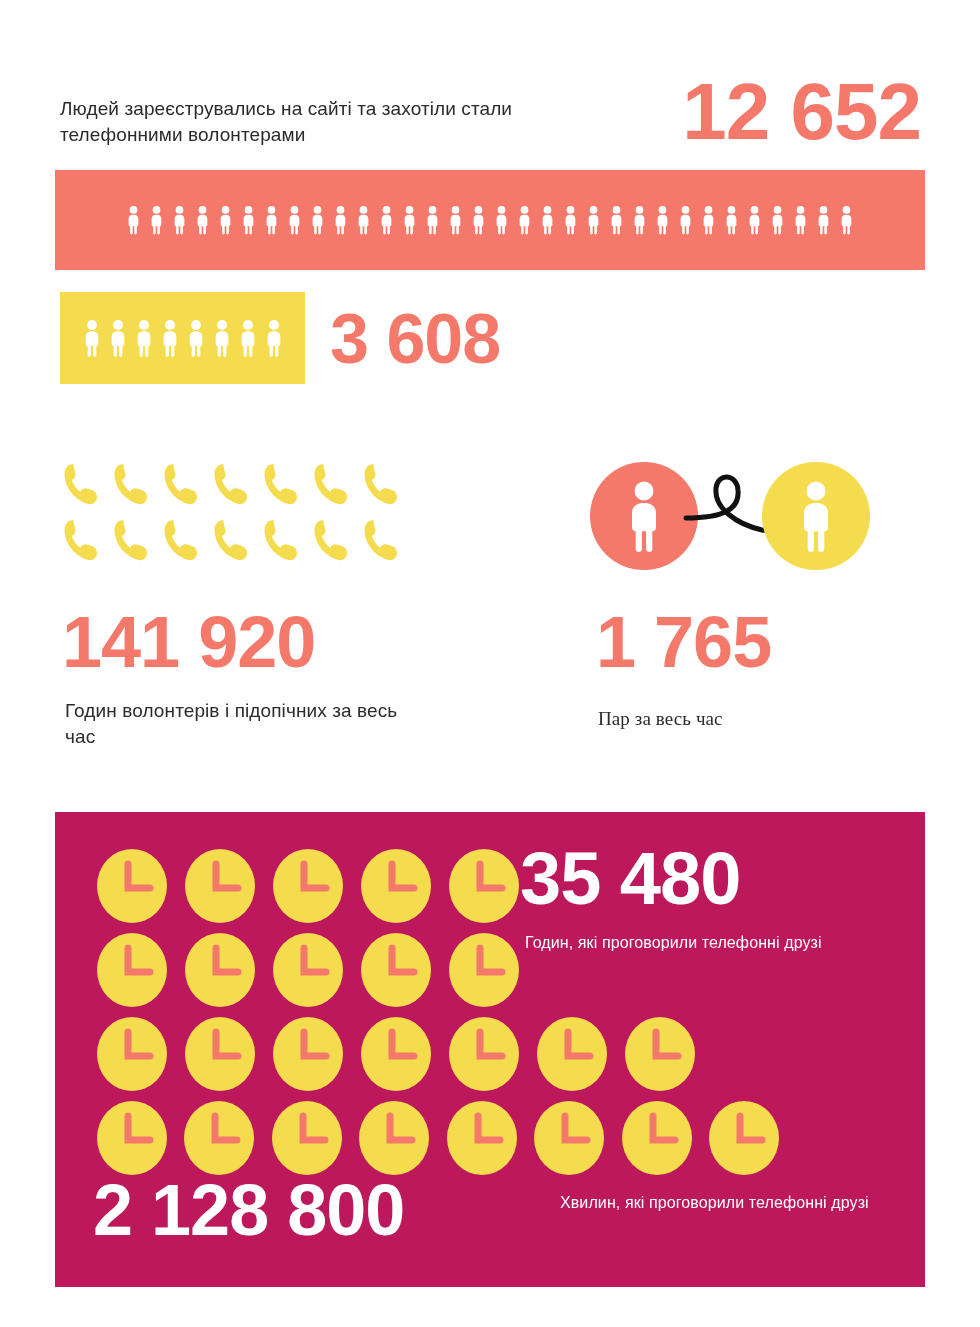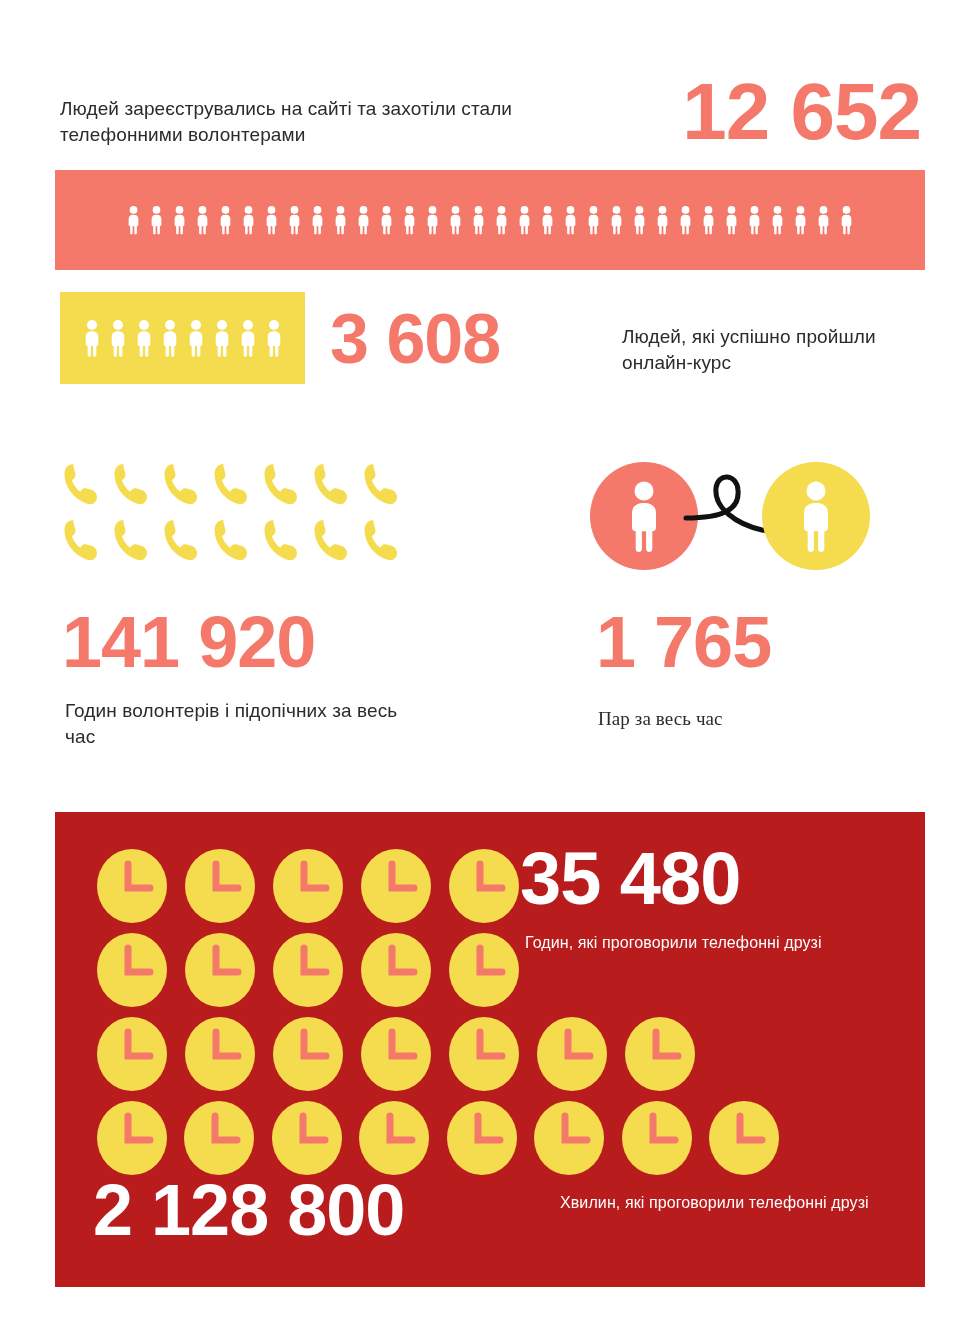--- a/index.html
+++ b/index.html
@@ -68,21 +68,21 @@
   }
   .circle.coral  { background:#F4796B; left:0px;   top:0px; }
   .circle.yellow { background:#F5DC4E; left:172px; top:0px; }
   .b4-link { position:absolute; left:92px; top:0px; width:130px; height:108px; }
   .b4-num  { position:absolute; left:596px; top:606px; font-size:72px; }
   .b4-text { position:absolute; left:598px; top:706px; width:320px;font-family:Liberation Serif, serif; }
 
   
   .b5-panel {
     position:absolute; left:55px; top:812px; width:870px; height:475px;
-    background:#b91c1c;
+    background:#be185d;
   }
   .clock-grid { position:absolute; left:33px; top:32px; width:700px; }
   .clock-row { display:flex; gap:0px; height:84px; align-items:center; }
   .clock { width:88px; height:78px; display:flex; align-items:center; justify-content:center; }
 
   .b5-num  { position:absolute; left:465px; top:30px; font-size:74px; }
   .b5-text { position:absolute; left:470px; top:118px; width:330px; }
 
   .b5-num2  { position:absolute; left:38px; top:362px; font-size:72px; }
   .b5-text2 { position:absolute; left:505px; top:378px; width:350px; }
@@ -337,21 +337,20 @@
       <span class="person">
         <svg width="22" height="62" viewBox="0 0 42 72" aria-hidden="true">
           <circle cx="21" cy="11" r="9.5" fill="#ffffff"></circle>
           <path fill="#ffffff" d="M21 23c-8 0-12 4-12 10v15c0 2 1.6 3.2 3.3 3.2h.4V69c0 1.7 1.4 3 3.1 3s3.1-1.3 3.1-3V51.2h4.2V69c0 1.7 1.4 3 3.1 3s3.1-1.3 3.1-3V51.2h.4c1.7 0 3.3-1.2 3.3-3.2V33c0-6-4-10-12-10z"></path>
         </svg>
       </span>
     </div>
 
   <div class="b2-num bignum num-coral">3 608</div>
 
-  <div class="b2-text caption-dark">Людей, які успішно пройшли онлайн-курс</div>
 
   <div class="b3-phones" id="phone-grid">
       <span class="phone"><svg width="50" height="56" viewBox="0 0 50 56" aria-hidden="true">
           <path fill="#F5DC4E" d="M13.5 4c-5 0-9 4.2-9 9.6 0 14.4 10.5 27 24 30.4 4.5 1.1 8.5-2.4 8.5-7 0-3.3-2.1-6.2-5.2-7.1l-5-1.4c-2.7-.8-5.5.6-6.5 3.2-4-2.9-7-7-8.4-11.8 2.6-1 4.1-3.8 3.4-6.5l-1.3-5C13.2 5.9 13.4 4.8 13.5 4z"></path>
         </svg></span>
       <span class="phone"><svg width="50" height="56" viewBox="0 0 50 56" aria-hidden="true">
           <path fill="#F5DC4E" d="M13.5 4c-5 0-9 4.2-9 9.6 0 14.4 10.5 27 24 30.4 4.5 1.1 8.5-2.4 8.5-7 0-3.3-2.1-6.2-5.2-7.1l-5-1.4c-2.7-.8-5.5.6-6.5 3.2-4-2.9-7-7-8.4-11.8 2.6-1 4.1-3.8 3.4-6.5l-1.3-5C13.2 5.9 13.4 4.8 13.5 4z"></path>
         </svg></span>
       <span class="phone"><svg width="50" height="56" viewBox="0 0 50 56" aria-hidden="true">
           <path fill="#F5DC4E" d="M13.5 4c-5 0-9 4.2-9 9.6 0 14.4 10.5 27 24 30.4 4.5 1.1 8.5-2.4 8.5-7 0-3.3-2.1-6.2-5.2-7.1l-5-1.4c-2.7-.8-5.5.6-6.5 3.2-4-2.9-7-7-8.4-11.8 2.6-1 4.1-3.8 3.4-6.5l-1.3-5C13.2 5.9 13.4 4.8 13.5 4z"></path>

